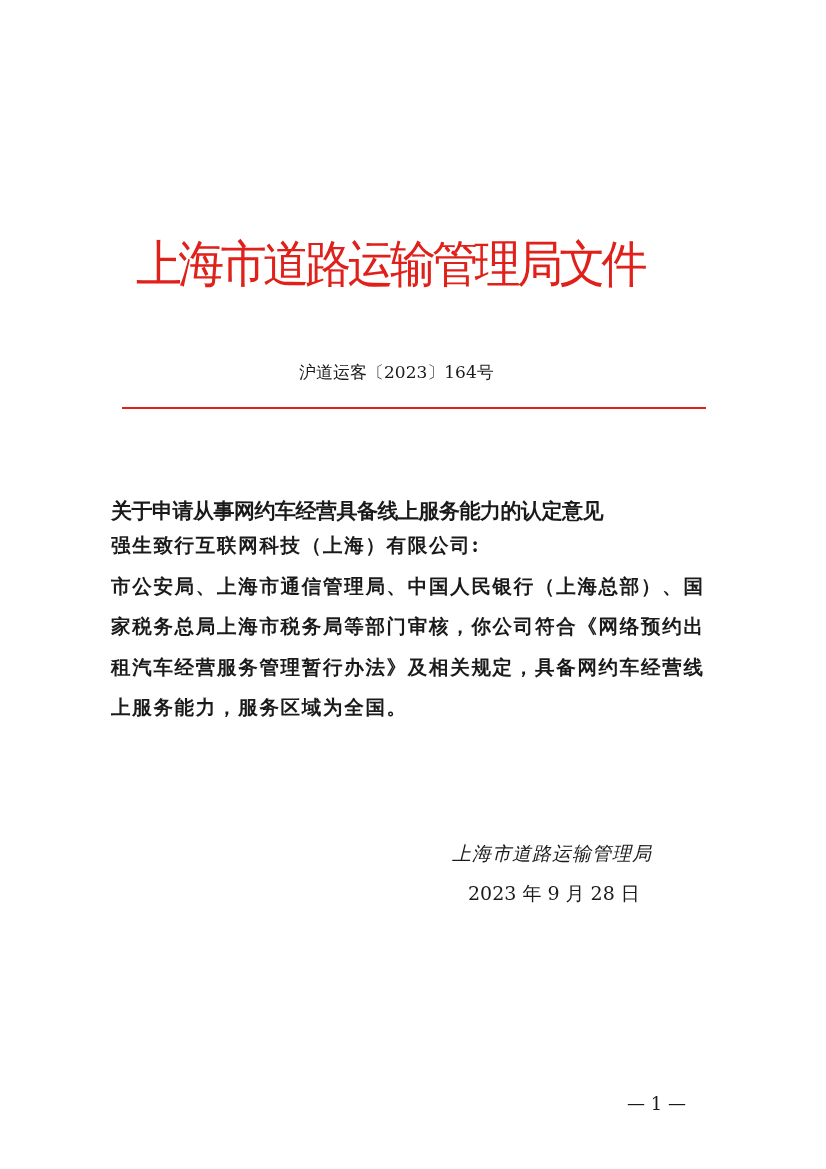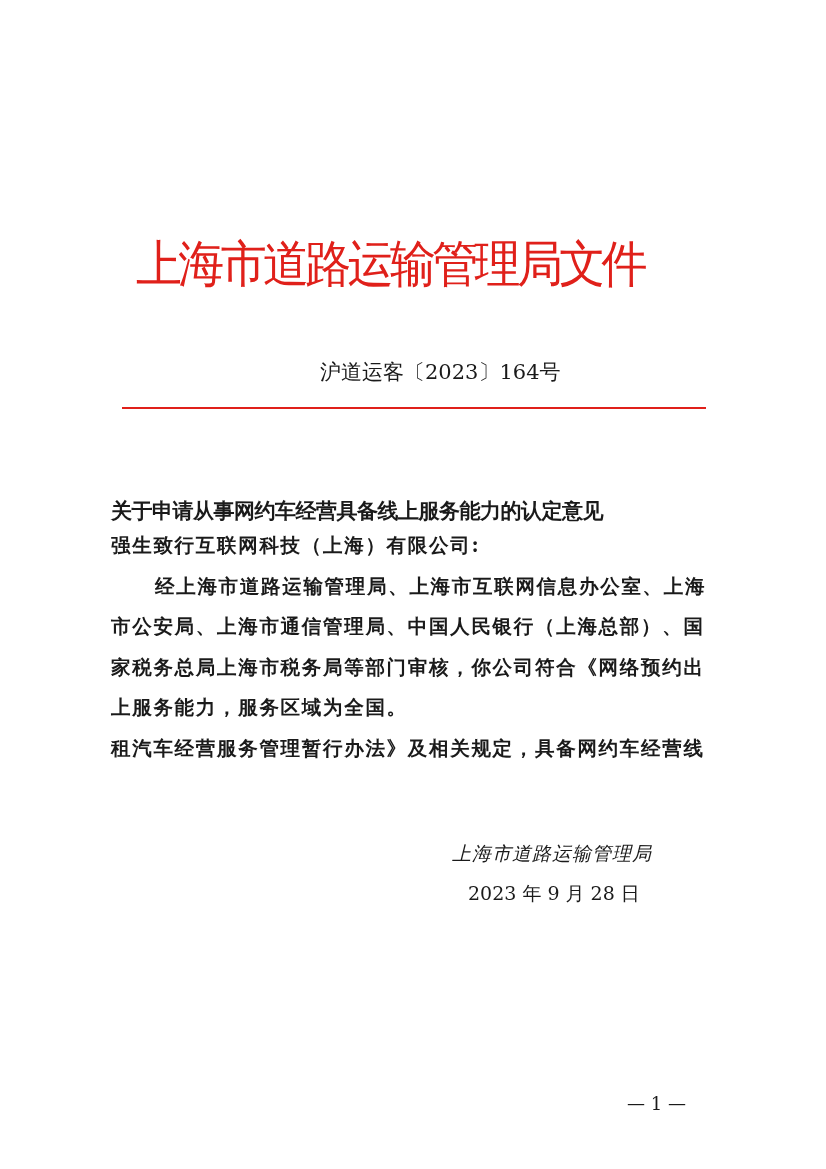--- a/index.html
+++ b/index.html
@@ -2,21 +2,21 @@
 <html><head>
 <meta charset="utf-8">
 <style>
   html, body { margin: 0; padding: 0; background: #ffffff; }
   body { width: 826px; height: 1169px; position: relative; overflow: hidden;
          font-family: "DejaVu Serif", "Liberation Serif", serif; color: #1a1a1a; }
   .abs { position: absolute; white-space: nowrap; }
   .masthead { left: 136px; top: 226px; width: 540px; font-size: 50px; line-height: 76px;
               color: #e0201a; letter-spacing: -4px; font-family: "DejaVu Serif", serif;
               transform: scaleX(0.92); transform-origin: left center; }
-  .docnum { left: 320px; top: 358px; font-size: 21px; line-height: 28px; }
+  .docnum { left: 299px; top: 358px; font-size: 17px; line-height: 28px; }
   .rule { left: 122px; top: 407px; width: 584px; height: 2px; background: #e0201a; }
   .title { left: 111px; top: 452px; font-size: 21px; line-height: 30px; font-weight: bold;
            letter-spacing: -0.5px; font-family: "DejaVu Sans", sans-serif; margin-top: 44px; }
   .body { left: 111px; top: 526px; width: 616px; font-size: 19.5px; line-height: 40.5px;
           letter-spacing: 1.7px; }
   .body p { margin: 0; white-space: nowrap; font-weight: bold; }
   .body .indent { padding-left: 44px; }
   .sig-org { left: 452px; top: 838px; font-size: 19px; line-height: 30px; letter-spacing: 1px; font-style: italic; }
   .sig-date { left: 468px; top: 878px; font-size: 19px; line-height: 30px; }
   .pageno { left: 627px; top: 1090px; font-size: 18px; line-height: 28px; }
@@ -24,22 +24,21 @@
 </head>
 <body>
 
 <div class="abs masthead">上海市道路运输管理局文件</div>
 <div class="abs docnum">沪道运客〔2023〕164号</div>
 <div class="abs rule"></div>
 <div class="abs title">关于申请从事网约车经营具备线上服务能力的认定意见</div>
 
 <div class="abs body">
   <p>强生致行互联网科技（上海）有限公司:</p>
-  <p class="indent">经上海市道路运输管理局、上海市互联网信息办公室、上海</p>
   <p>市公安局、上海市通信管理局、中国人民银行（上海总部）、国</p>
   <p>家税务总局上海市税务局等部门审核，你公司符合《网络预约出</p>
+  <p>租汽车经营服务管理暂行办法》及相关规定，具备网约车经营线</p>
   <p>上服务能力，服务区域为全国。</p>
-  <p>租汽车经营服务管理暂行办法》及相关规定，具备网约车经营线</p>
 </div>
 
 <div class="abs sig-org">上海市道路运输管理局</div>
 <div class="abs sig-date">2023 年 9 月 28 日</div>
 <div class="abs pageno">— 1 —</div>
 
 </body></html>

